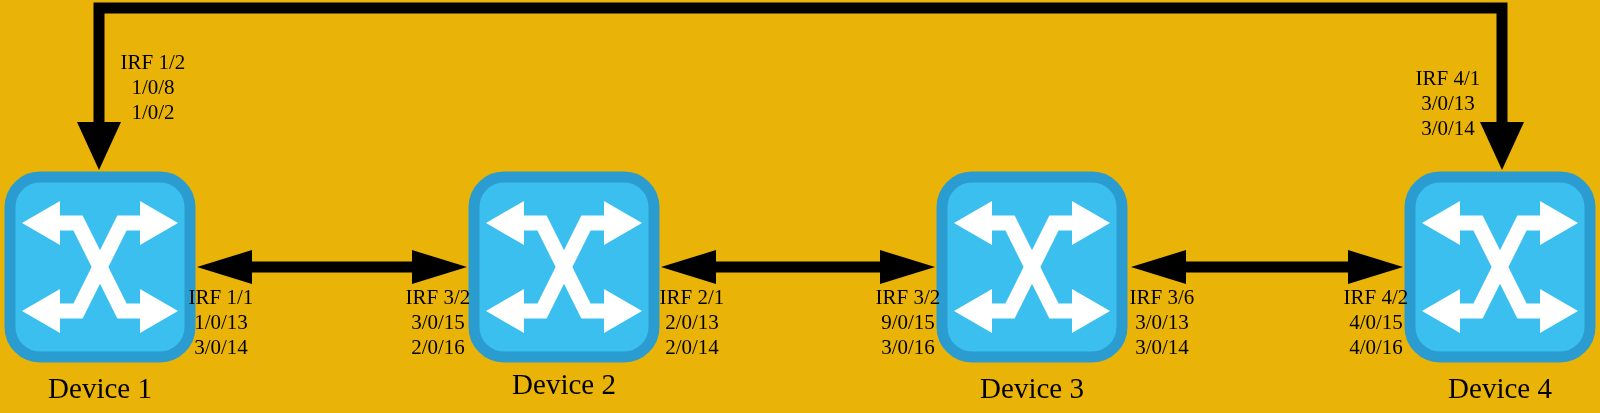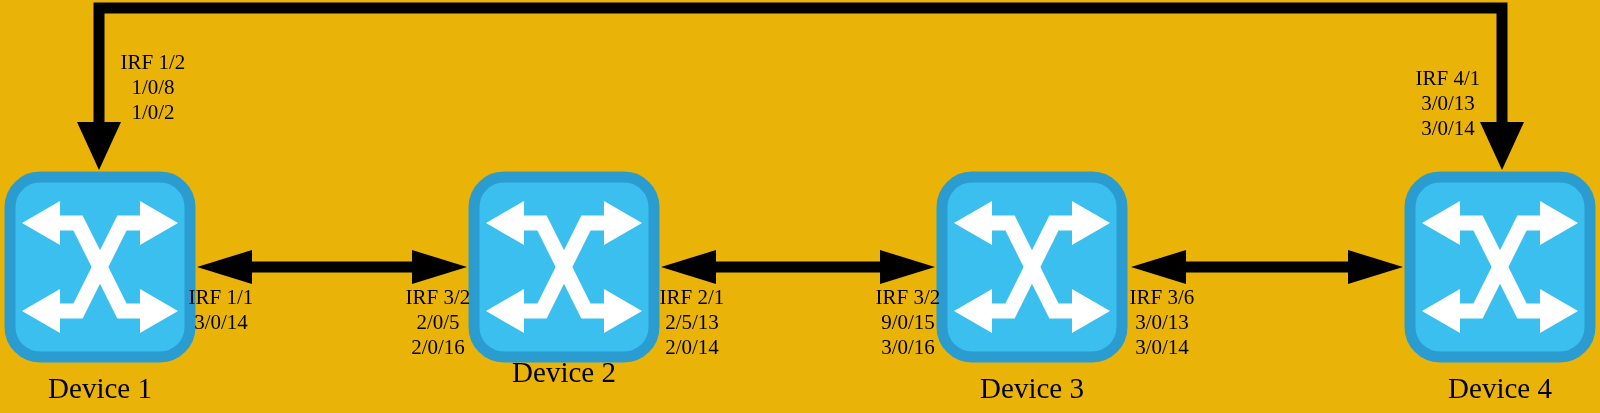--- a/index.html
+++ b/index.html
@@ -91,41 +91,47 @@
     <div>1/0/8</div>
     <div>1/0/2</div>
   </div>
   <div class="plabel" style="left:1383px;top:66px">
     <div>IRF 4/1</div>
     <div>3/0/13</div>
     <div>3/0/14</div>
   </div>
   <div class="plabel" style="left:156px;top:285px">
     <div>IRF 1/1</div>
+    <div>1/0/13</div>
     <div>3/0/14</div>
   </div>
   <div class="plabel" style="left:373px;top:285px">
     <div>IRF 3/2</div>
-    <div>2/0/5</div>
+    <div>3/0/15</div>
     <div>2/0/16</div>
   </div>
   <div class="plabel" style="left:627px;top:285px">
     <div>IRF 2/1</div>
-    <div>2/5/13</div>
+    <div>2/0/13</div>
     <div>2/0/14</div>
   </div>
   <div class="plabel" style="left:843px;top:285px">
     <div>IRF 3/2</div>
     <div>9/0/15</div>
     <div>3/0/16</div>
   </div>
   <div class="plabel" style="left:1097px;top:285px">
     <div>IRF 3/6</div>
     <div>3/0/13</div>
     <div>3/0/14</div>
   </div>
+  <div class="plabel" style="left:1311px;top:285px">
+    <div>IRF 4/2</div>
+    <div>4/0/15</div>
+    <div>4/0/16</div>
+  </div>
 
   <div class="dlabel" style="left:-10px;top:372px">Device 1</div>
-  <div class="dlabel" style="left:454px;top:356px">Device 2</div>
+  <div class="dlabel" style="left:454px;top:368px">Device 2</div>
   <div class="dlabel" style="left:922px;top:372px">Device 3</div>
   <div class="dlabel" style="left:1390px;top:372px">Device 4</div>
 
 </div>
 
 </body></html>

